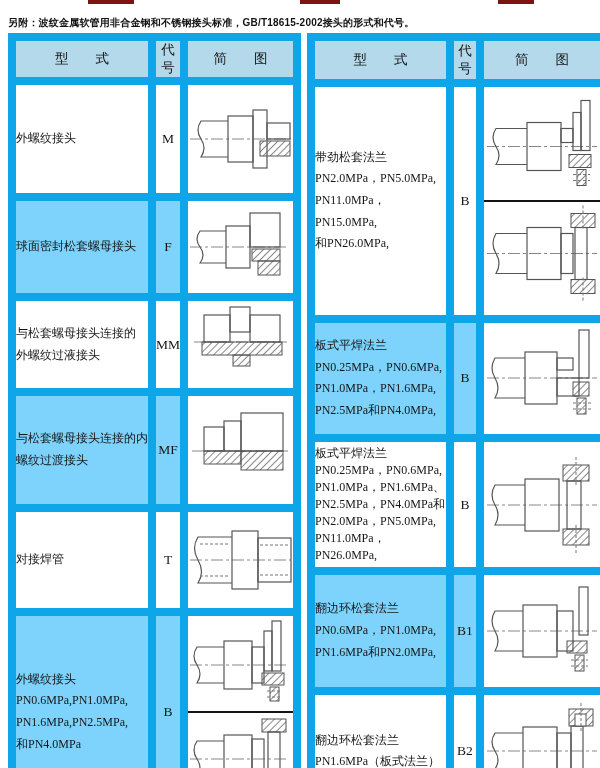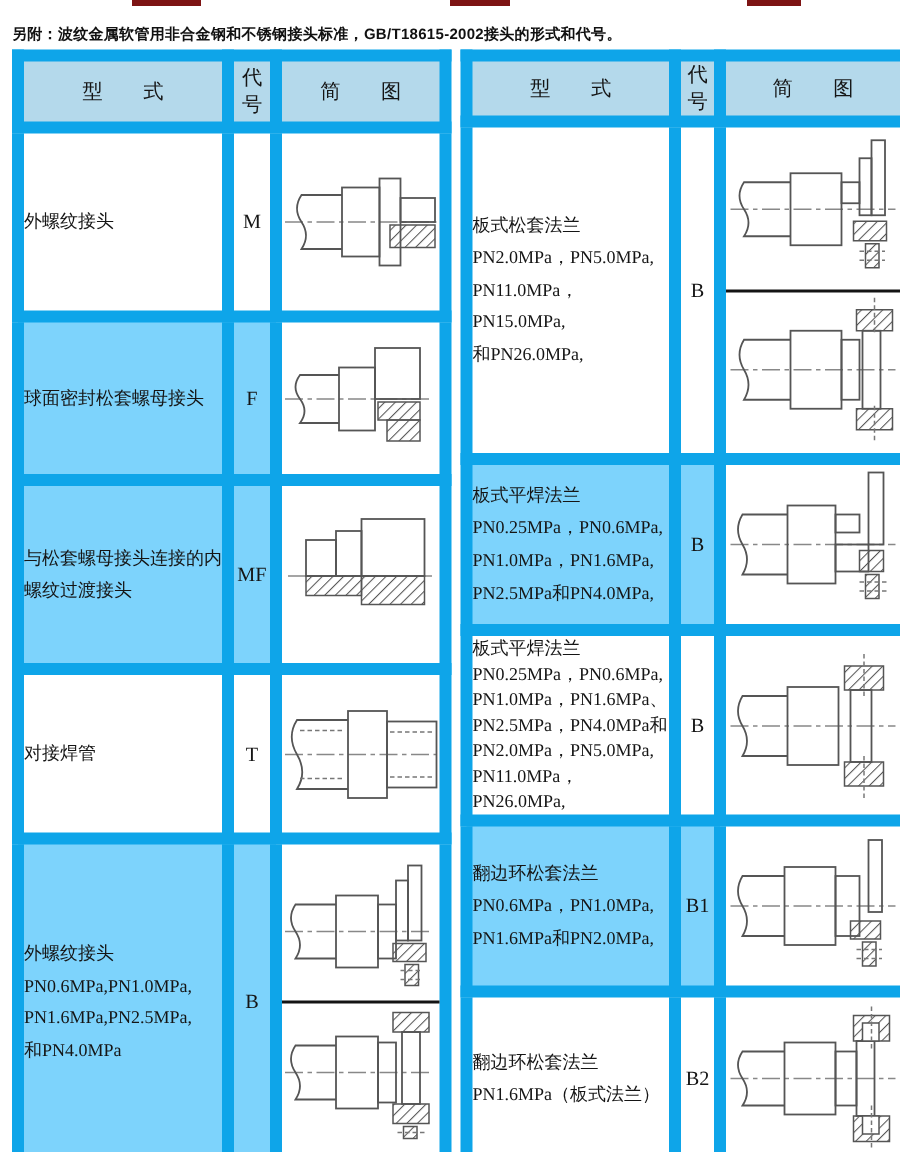--- a/index.html
+++ b/index.html
@@ -82,20 +82,35 @@
           <svg class="fg" width="105" height="86" viewBox="0 0 105 86">
             <line class="cl" x1="2" y1="43" x2="100" y2="43"></line>
             <path class="d" d="M38,27 H12 q-6,8 0,16 t0,16 H38"></path>
             <rect class="d" x="38" y="22" width="24" height="42"></rect>
             <rect class="d" x="62" y="9" width="30" height="34"></rect>
             <rect class="h" x="64" y="45" width="28" height="12"></rect>
             <rect class="h" x="70" y="57" width="22" height="14"></rect>
           </svg>
         </td>
       </tr>
+      <tr style="height:95px">
+        <td class="type">与松套螺母接头连接的
+外螺纹过液接头</td>
+        <td class="code">MM</td>
+        <td class="fig">
+          <svg class="fg" width="105" height="86" viewBox="0 0 105 86">
+            <line class="cl" x1="6" y1="40" x2="99" y2="40"></line>
+            <rect class="d" x="42" y="5" width="20" height="25"></rect>
+            <rect class="d" x="16" y="13" width="26" height="27"></rect>
+            <rect class="d" x="62" y="13" width="30" height="27"></rect>
+            <rect class="h" x="14" y="40" width="80" height="13"></rect>
+            <rect class="h" x="45" y="53" width="17" height="11"></rect>
+          </svg>
+        </td>
+      </tr>
       <tr style="height:116px">
         <td class="type hl">与松套螺母接头连接的内
 螺纹过渡接头</td>
         <td class="code hl">MF</td>
         <td class="fig">
           <svg class="fg" width="105" height="86" viewBox="0 0 105 86">
             <line class="cl" x1="4" y1="44" x2="101" y2="44"></line>
             <rect class="d" x="16" y="20" width="20" height="24"></rect>
             <rect class="d" x="36" y="14" width="17" height="30"></rect>
             <rect class="d" x="53" y="6" width="42" height="38"></rect>
@@ -167,21 +182,21 @@
           <col style="width:30px">
           <col style="width:124px">
         </colgroup>
       <tbody>
           <tr>
         <th class="hd">型　　式</th>
         <th class="hd">代号</th>
         <th class="hd">简　　图</th>
       </tr>
       <tr style="height:225px">
-        <td class="type">板式松套法兰
+        <td class="type">带劲松套法兰
 PN2.0MPa，PN5.0MPa,
 PN11.0MPa，PN15.0MPa,
 和PN26.0MPa,</td>
         <td class="code">B</td>
         <td class="fig">
           <div class="split">
             <div class="sub">
               <svg class="fg" width="115" height="103" viewBox="0 0 115 100">
                 <line class="cl" x1="2" y1="48" x2="112" y2="48"></line>
                 <path class="d" d="M42,30 H11 q-6,9 0,18 t0,18 H42"></path>

